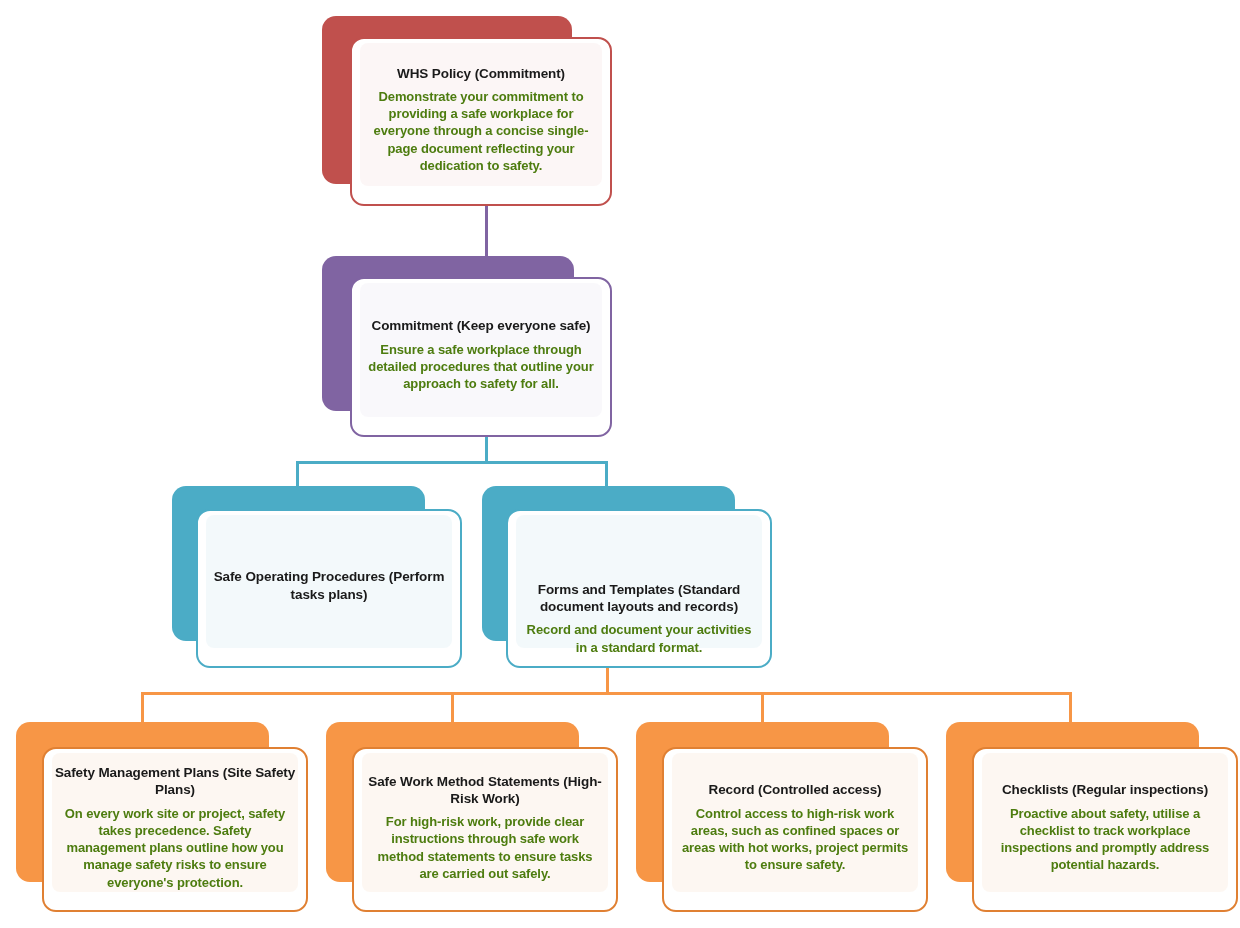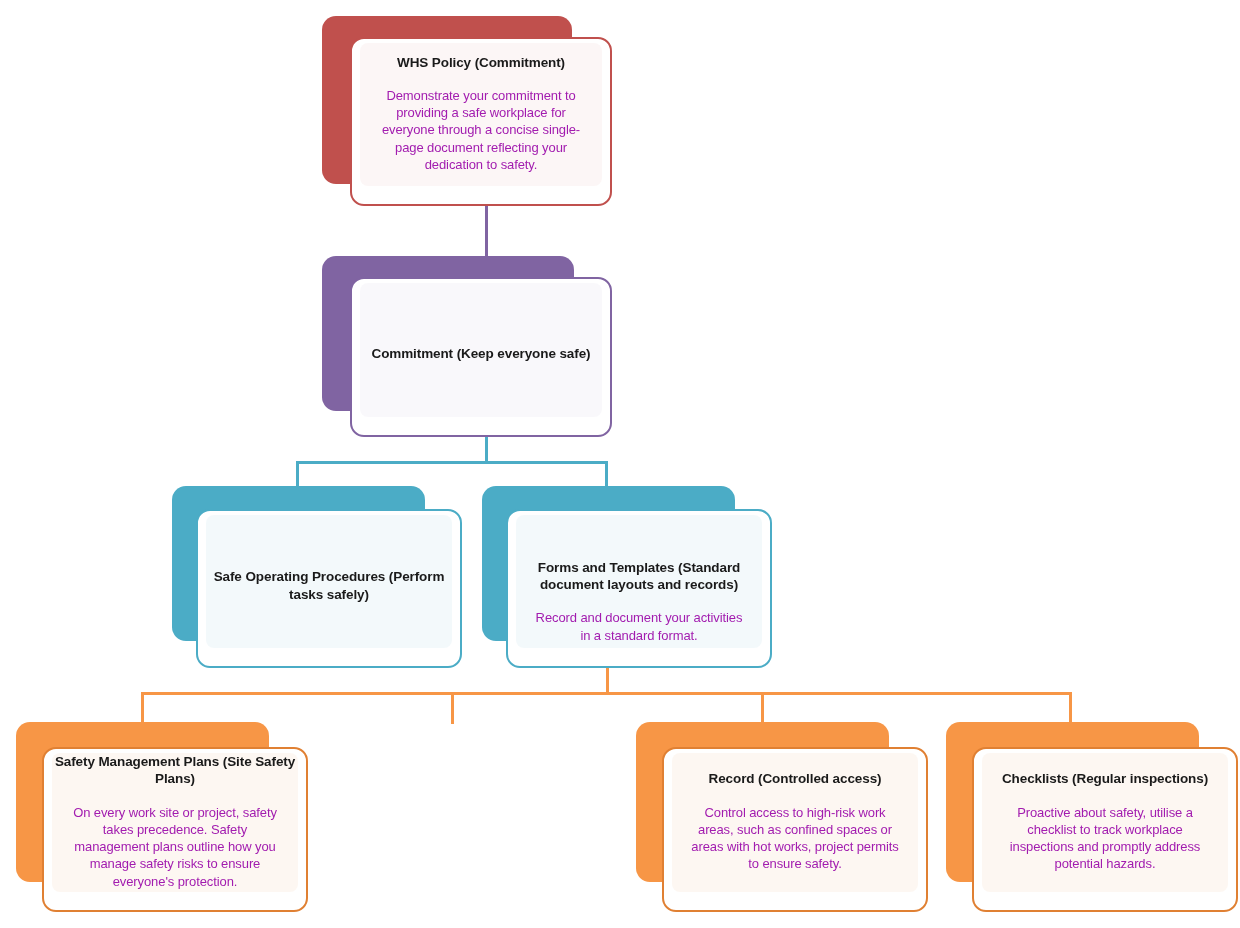--- a/index.html
+++ b/index.html
@@ -70,23 +70,24 @@
     font-weight: bold;
     font-size: 13.5px;
     line-height: 1.28;
     color: #1a1a1a;
     margin: 0 0 6px 0;
     letter-spacing: -0.1px;
   }
   .desc {
     font-size: 13px;
     line-height: 1.33;
-    color: #a21caf;
-    margin: 16px;
+    color: #4d7c0f;
+    margin: 4px;
     letter-spacing: -0.1px;
+    font-weight: bold;
   }
 </style>
 </head>
 <body>
 
 <div id="canvas">
 
   <div class="conn" style="left:485px; top:203px; width:3px; height:55px; background:#8064A2;"></div>
 
   <div class="conn" style="left:485px; top:435px; width:3px; height:28px; background:#4BACC6;"></div>
@@ -116,30 +117,31 @@
       </div>
     </div>
   </div>
 
   <div class="node" style="left:322px; top:256px; width:290px; height:182px;">
     <div class="shadow" style="width:252px; height:155px; background:#8064A2;"></div>
     <div class="card" style="left:28px; top:21px; width:262px; height:160px; border-color:#8064A2; background:#FFFFFF;">
       <div class="wash" style="background:#F4F2F7;"></div>
       <div class="inner">
         <p class="title">Commitment (Keep everyone safe)</p>
+        <p class="desc">Ensure a safe workplace through detailed procedures that outline your approach to safety for all.</p>
       </div>
     </div>
   </div>
 
   <div class="node" style="left:172px; top:486px; width:293px; height:183px;">
     <div class="shadow" style="width:253px; height:155px; background:#4BACC6;"></div>
     <div class="card" style="left:24px; top:23px; width:266px; height:159px; border-color:#4BACC6; background:#FFFFFF;">
       <div class="wash" style="background:#EAF4F8;"></div>
       <div class="inner">
-        <p class="title">Safe Operating Procedures (Perform tasks safely)</p>
+        <p class="title">Safe Operating Procedures (Perform tasks plans)</p>
       </div>
     </div>
   </div>
 
   <div class="node" style="left:482px; top:486px; width:293px; height:183px;">
     <div class="shadow" style="width:253px; height:155px; background:#4BACC6;"></div>
     <div class="card" style="left:24px; top:23px; width:266px; height:159px; border-color:#4BACC6; background:#FFFFFF;justify-content:flex-end;">
       <div class="wash" style="background:#EAF4F8;"></div>
       <div class="inner">
         <p class="title">Forms and Templates (Standard document layouts and records)</p>
@@ -152,20 +154,30 @@
     <div class="shadow" style="width:253px; height:160px; background:#F79646;"></div>
     <div class="card" style="left:26px; top:25px; width:266px; height:165px; border-color:#E08033; background:#FFFFFF;">
       <div class="wash" style="background:#FBF1E8;"></div>
       <div class="inner">
         <p class="title">Safety Management Plans (Site Safety Plans)</p>
         <p class="desc">On every work site or project, safety takes precedence. Safety management plans outline how you manage safety risks to ensure everyone's protection.</p>
       </div>
     </div>
   </div>
 
+  <div class="node" style="left:326px; top:722px; width:293px; height:190px;">
+    <div class="shadow" style="width:253px; height:160px; background:#F79646;"></div>
+    <div class="card" style="left:26px; top:25px; width:266px; height:165px; border-color:#E08033; background:#FFFFFF;">
+      <div class="wash" style="background:#FBF1E8;"></div>
+      <div class="inner">
+        <p class="title">Safe Work Method Statements (High-Risk Work)</p>
+        <p class="desc">For high-risk work, provide clear instructions through safe work method statements to ensure tasks are carried out safely.</p>
+      </div>
+    </div>
+  </div>
 
   <div class="node" style="left:636px; top:722px; width:293px; height:190px;">
     <div class="shadow" style="width:253px; height:160px; background:#F79646;"></div>
     <div class="card" style="left:26px; top:25px; width:266px; height:165px; border-color:#E08033; background:#FFFFFF;">
       <div class="wash" style="background:#FBF1E8;"></div>
       <div class="inner">
         <p class="title">Record (Controlled access)</p>
         <p class="desc">Control access to high-risk work areas, such as confined spaces or areas with hot works, project permits to ensure safety.</p>
       </div>
     </div>

